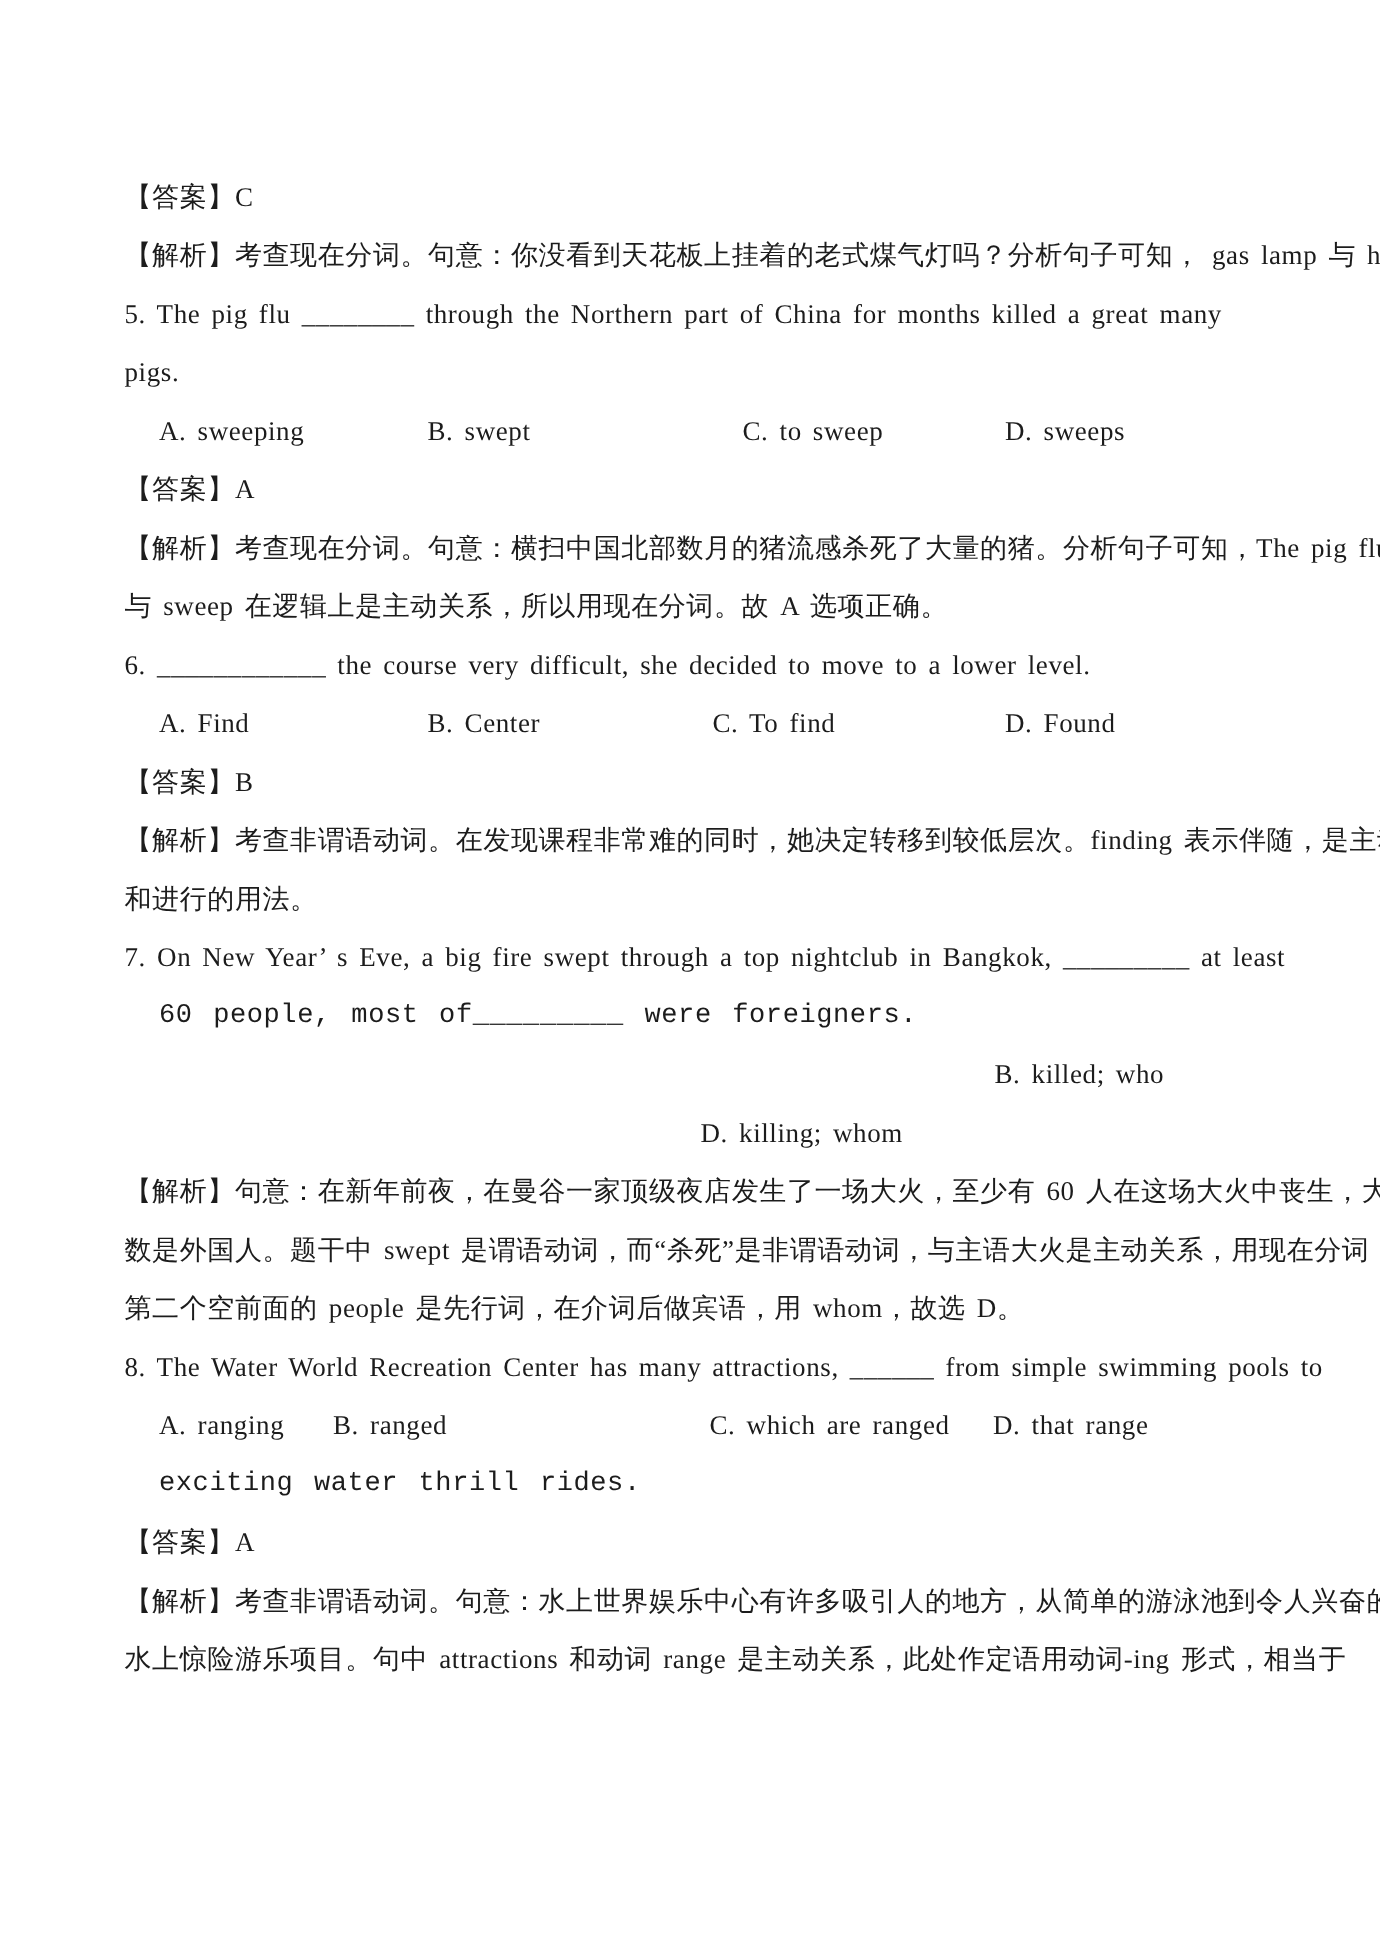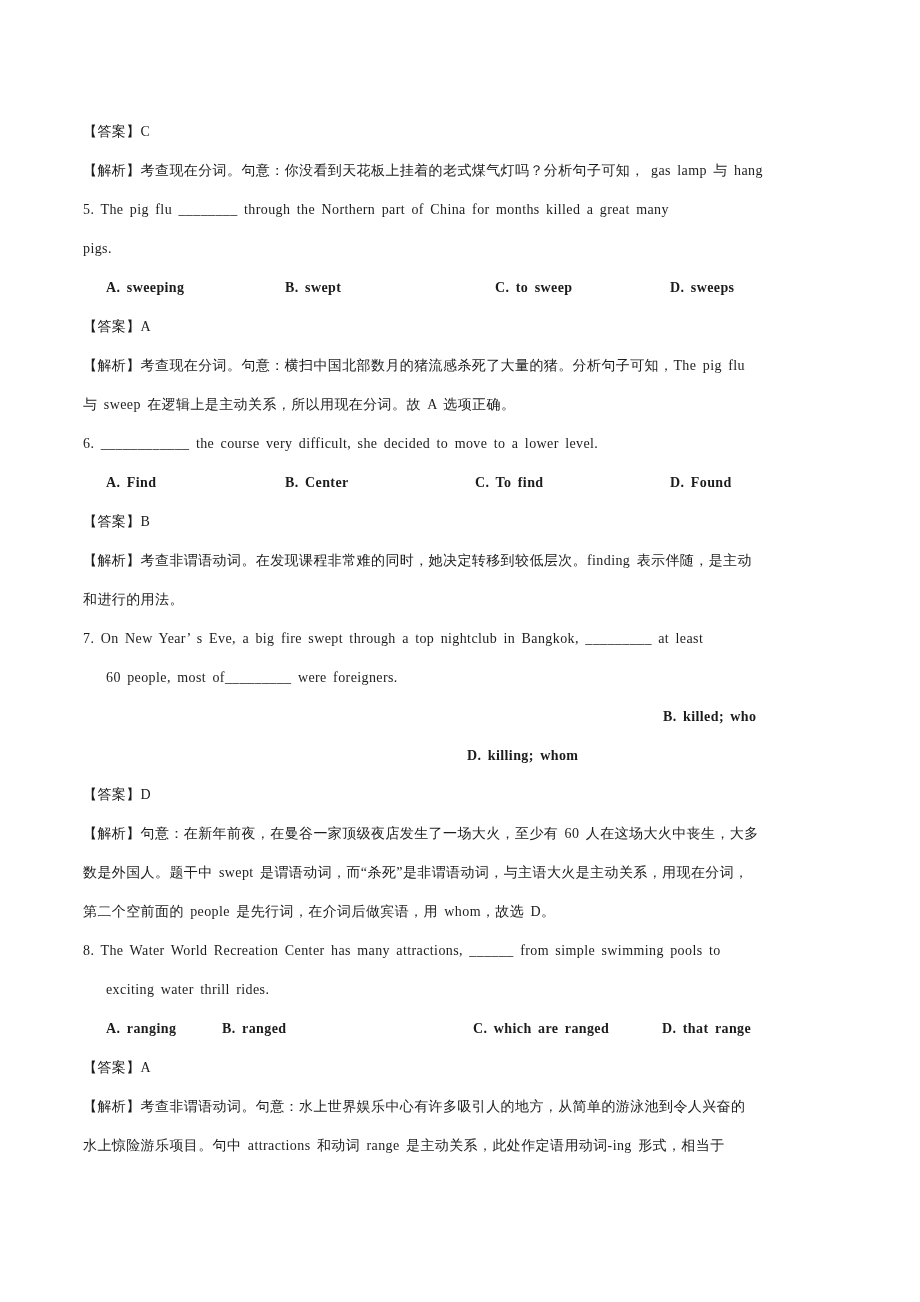--- a/index.html
+++ b/index.html
@@ -13,32 +13,32 @@
     overflow: hidden;
     color: #1c1c1c;
     font-family: "Liberation Serif", "DejaVu Serif", serif;
   }
   .doc {
     padding: 112px 58px 0 83px;
   }
   .line {
     height: 39px;
     line-height: 39px;
-    font-size: 14px;
+    font-size: 18px;
     letter-spacing: 0.4px;
     word-spacing: 2.5px;
     white-space: pre;
     overflow: visible;
   }
   .indent {
     padding-left: 23px;
+    font-family: Liberation Mono, monospace;
   }
   .opts {
     position: relative;
-    font-weight: bold;
   }
   .opt {
     position: absolute;
     top: 0;
     white-space: pre;
   }
 </style>
 </head>
 <body>
 
@@ -71,30 +71,29 @@
   <div class="line">和进行的用法。</div>
 
   <div class="line">7. On New Year’ s Eve, a big fire swept through a top nightclub in Bangkok, _________ at least</div>
   <div class="line indent">60 people, most of_________ were foreigners.</div>
   <div class="line opts">
     <span class="opt" style="left:580px">B. killed; who</span>
   </div>
   <div class="line opts">
     <span class="opt" style="left:384px">D. killing; whom</span>
   </div>
-  <div class="line">【答案】D</div>
   <div class="line">【解析】句意：在新年前夜，在曼谷一家顶级夜店发生了一场大火，至少有 60 人在这场大火中丧生，大多</div>
   <div class="line">数是外国人。题干中 swept 是谓语动词，而“杀死”是非谓语动词，与主语大火是主动关系，用现在分词，</div>
   <div class="line">第二个空前面的 people 是先行词，在介词后做宾语，用 whom，故选 D。</div>
 
   <div class="line">8. The Water World Recreation Center has many attractions, ______ from simple swimming pools to</div>
-  <div class="line indent">exciting water thrill rides.</div>
   <div class="line opts">
     <span class="opt" style="left:23px">A. ranging</span>
     <span class="opt" style="left:139px">B. ranged</span>
     <span class="opt" style="left:390px">C. which are ranged</span>
     <span class="opt" style="left:579px">D. that range</span>
   </div>
+  <div class="line indent">exciting water thrill rides.</div>
   <div class="line">【答案】A</div>
   <div class="line">【解析】考查非谓语动词。句意：水上世界娱乐中心有许多吸引人的地方，从简单的游泳池到令人兴奋的</div>
   <div class="line">水上惊险游乐项目。句中 attractions 和动词 range 是主动关系，此处作定语用动词-ing 形式，相当于</div>
 
 </div>
 
 </body></html>

